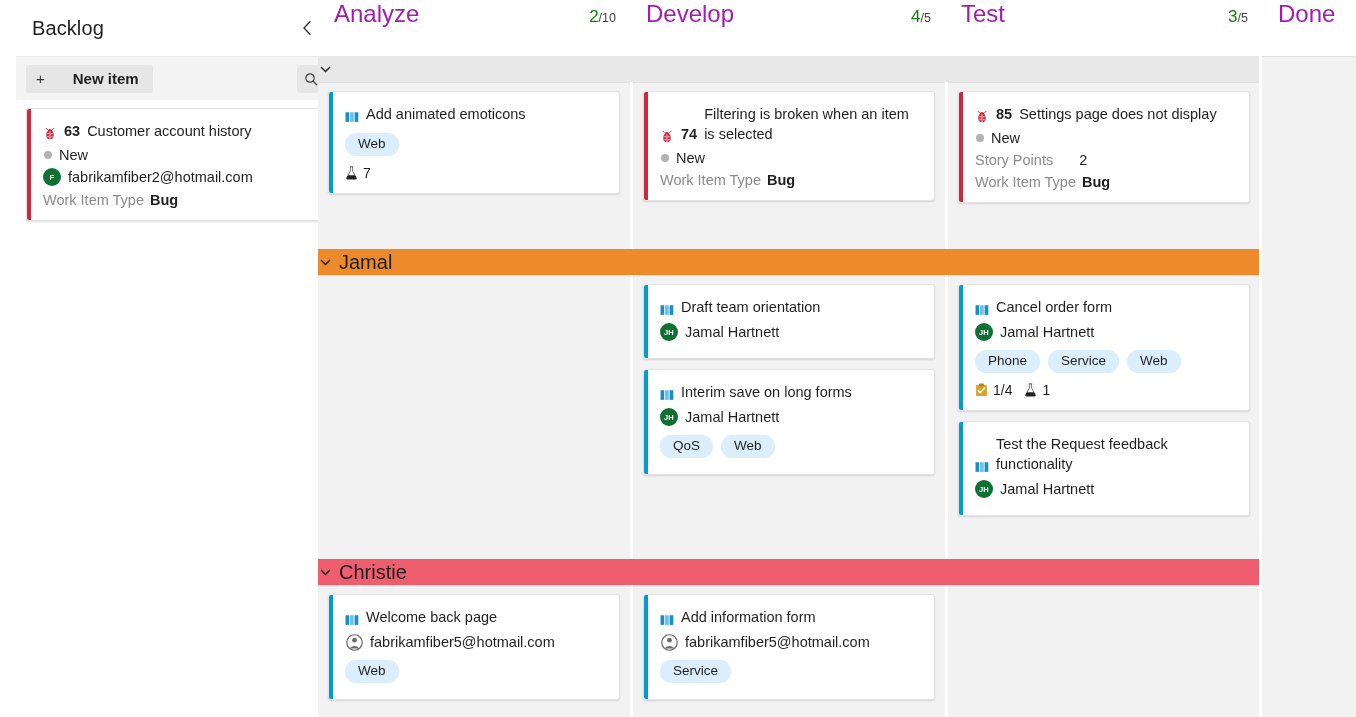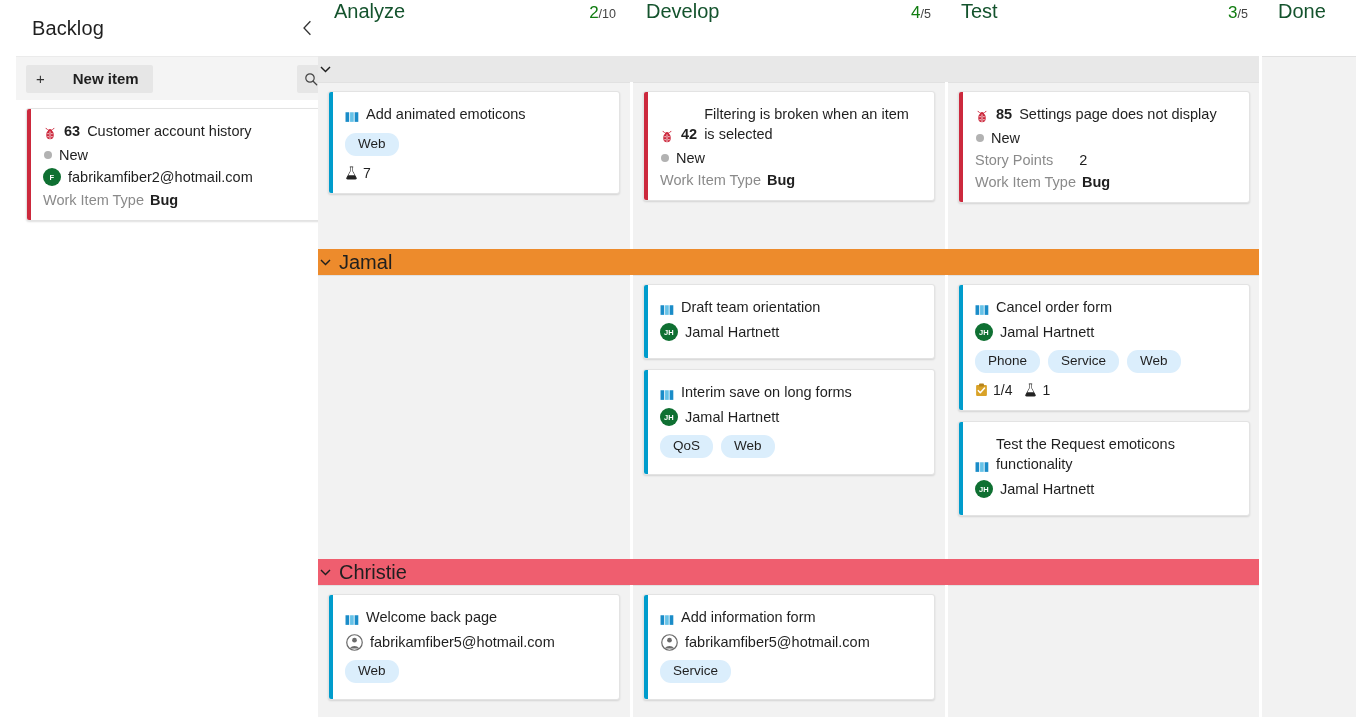--- a/index.html
+++ b/index.html
@@ -226,22 +226,22 @@
     box-sizing: border-box;
   }
   .col-head {
     display: flex;
     align-items: baseline;
     box-sizing: border-box;
     padding: 0 14px 0 16px;
     height: 56px;
   }
   .col-head .name {
-    font-size: 20px;
-    color: #14532d;
+    font-size: 24px;
+    color: #a21caf;
     font-weight: 400;
     flex: 1;
   }
   .col-head .wip {
     font-size: 15px;
     white-space: nowrap;
   }
   .wip .cur { color: #107c10; font-size: 17px; }
   .wip .lim { color: #444; font-size: 12.5px; }
 
@@ -438,21 +438,21 @@
                       <path d="M5 3 L3.4 1.4 M11 3 L12.6 1.4" stroke="#cc293d" stroke-width="1.1" stroke-linecap="round"></path>
                       <ellipse cx="8" cy="9" rx="4.3" ry="5" fill="#cc293d"></ellipse>
                       <ellipse cx="8" cy="4.6" rx="2.5" ry="2.2" fill="#cc293d"></ellipse>
                       <path d="M8 5 L8 14" stroke="#ffffff" stroke-width="0.9"></path>
                       <circle cx="5.8" cy="7.6" r="0.75" fill="#ffffff"></circle>
                       <circle cx="10.2" cy="7.6" r="0.75" fill="#ffffff"></circle>
                       <circle cx="5.8" cy="11" r="0.75" fill="#ffffff"></circle>
                       <circle cx="10.2" cy="11" r="0.75" fill="#ffffff"></circle>
                     </svg>
                   </span>
-                  <span class="card-id">42</span>
+                  <span class="card-id">74</span>
                   <span class="card-title">Filtering is broken when an item is selected</span>
                 </div>
                 <div class="card-row">
                   <span class="state-dot"></span>
                   <span class="state-label">New</span>
                 </div>
                 <div class="field-row">
                   <span class="field-label">Work Item Type</span>
                   <span class="field-value">Bug</span>
                 </div>
@@ -593,21 +593,21 @@
 
               <div class="card type-story">
                 <div class="card-title-row">
                   <span class="icon" style="margin-top:3px;">
                     <svg width="14" height="13" viewBox="0 0 16 14" aria-hidden="true">
                       <rect x="0.6" y="1" width="4.2" height="11" fill="#1a8cc8"></rect>
                       <rect x="5.8" y="1" width="4.2" height="11" fill="#66c2e8"></rect>
                       <rect x="11" y="1" width="4.2" height="11" fill="#1a8cc8"></rect>
                     </svg>
                   </span>
-                  <span class="card-title">Test the Request emoticons functionality</span>
+                  <span class="card-title">Test the Request feedback functionality</span>
                 </div>
                 <div class="card-row">
                   <span class="avatar">JH</span>
                   <span class="person-name">Jamal Hartnett</span>
                 </div>
               </div>
             </div>
           </div>
         </div>
 

